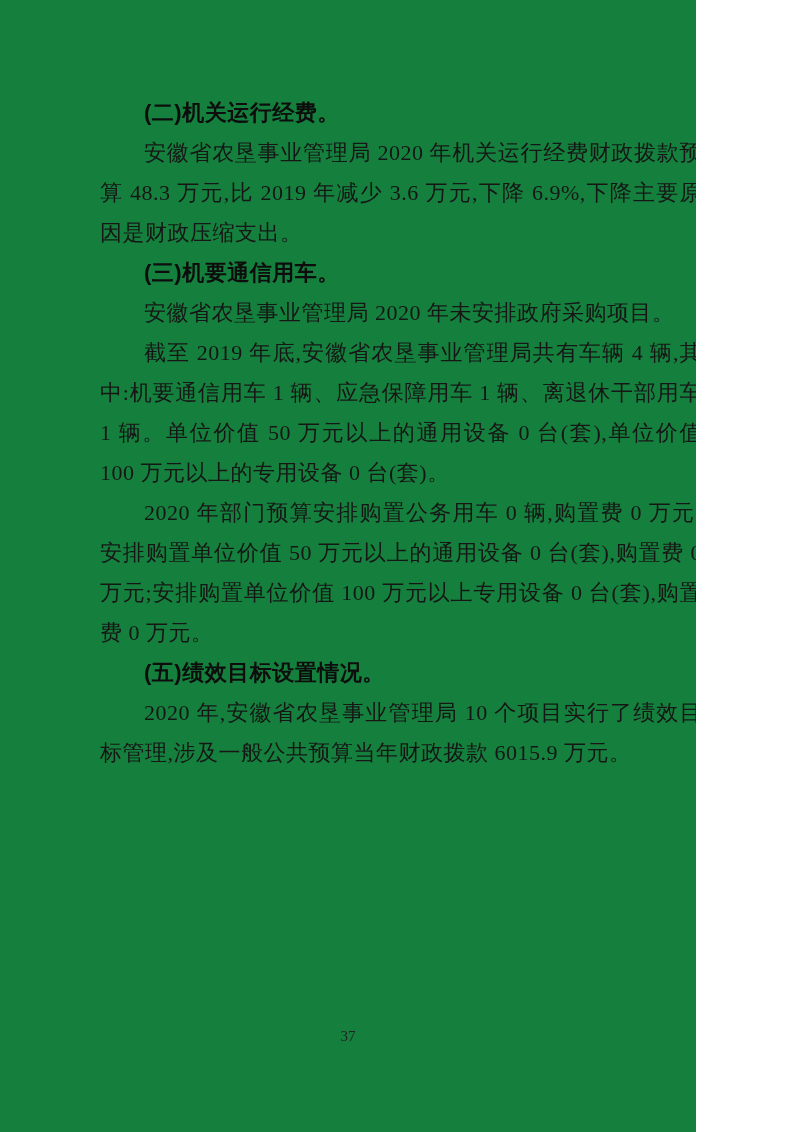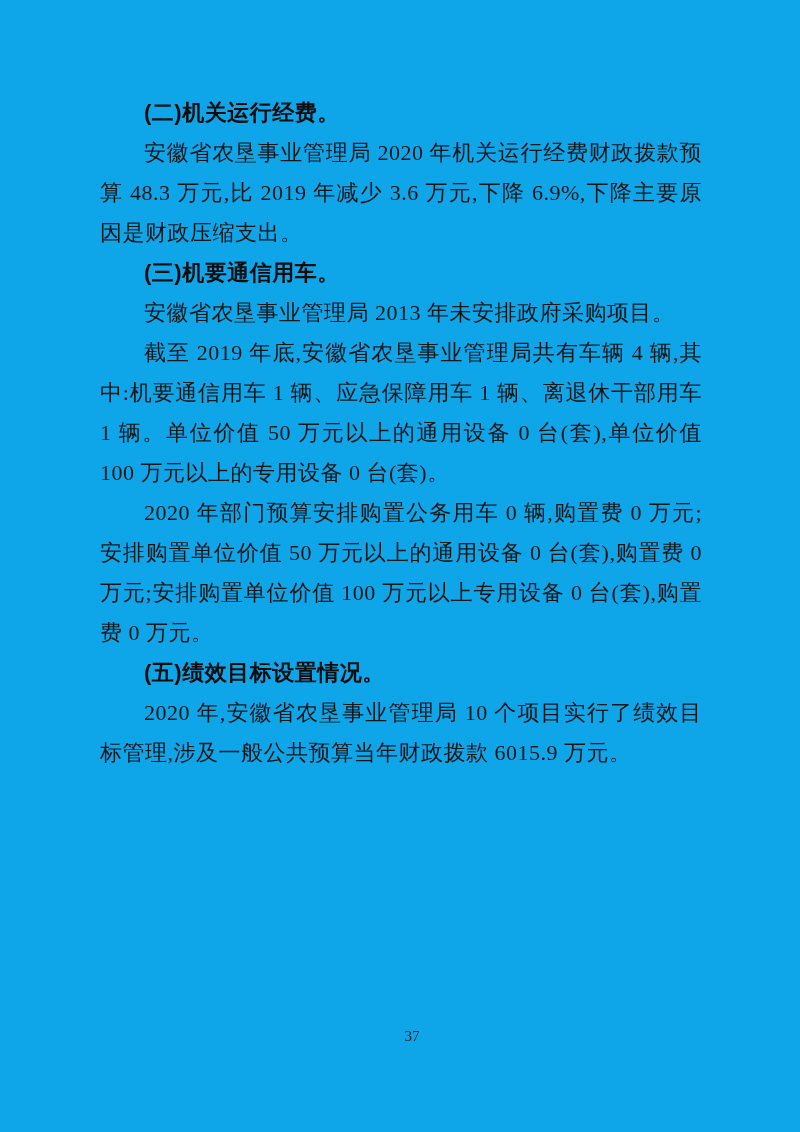--- a/index.html
+++ b/index.html
@@ -2,23 +2,23 @@
 <html><head>
 <meta charset="utf-8">
 <style>
   html, body {
     margin: 0;
     padding: 0;
     background: #ffffff;
   }
   .page {
     position: relative;
-    width: 800px;
+    width: 696px;
     height: 1132px;
-    background: #0ea5e9;
+    background: #15803d;
     overflow: hidden;
     color: #161616;
     font-family: "Liberation Serif", "DejaVu Serif", serif;
   }
   .content {
     position: absolute;
     left: 100px;
     top: 93px;
     width: 602px;
   }
@@ -37,39 +37,39 @@
     line-height: 40px;
     text-indent: 2em;
     font-weight: bold;
     letter-spacing: 0.5px;
     font-family: "Liberation Sans", "DejaVu Sans", sans-serif;
     color: #0d0d0d;
     margin: 0;
   }
   .page-number {
     position: absolute;
-    left: 12px;
+    left: 0;
     top: 1026px;
     width: 100%;
     text-align: center;
     font-size: 15px;
     line-height: 20px;
     color: #222222;
     font-family: "Liberation Serif", "DejaVu Serif", serif;
   }
 </style>
 </head>
 <body>
 
 <div class="page">
   <div class="content">
 
   <div class="heading">(二)机关运行经费。</div>
       <div class="para">安徽省农垦事业管理局 2020 年机关运行经费财政拨款预算 48.3 万元,比 2019 年减少 3.6 万元,下降 6.9%,下降主要原因是财政压缩支出。</div>
       <div class="heading">(三)机要通信用车。</div>
-      <div class="para">安徽省农垦事业管理局 2013 年未安排政府采购项目。</div>
+      <div class="para">安徽省农垦事业管理局 2020 年未安排政府采购项目。</div>
       <div class="para">截至 2019 年底,安徽省农垦事业管理局共有车辆 4 辆,其中:机要通信用车 1 辆、应急保障用车 1 辆、离退休干部用车 1 辆。单位价值 50 万元以上的通用设备 0 台(套),单位价值 100 万元以上的专用设备 0 台(套)。</div>
       <div class="para">2020 年部门预算安排购置公务用车 0 辆,购置费 0 万元;安排购置单位价值 50 万元以上的通用设备 0 台(套),购置费 0 万元;安排购置单位价值 100 万元以上专用设备 0 台(套),购置费 0 万元。</div>
       <div class="heading">(五)绩效目标设置情况。</div>
       <div class="para">2020 年,安徽省农垦事业管理局 10 个项目实行了绩效目标管理,涉及一般公共预算当年财政拨款 6015.9 万元。</div>
     </div>
   <div class="page-number">37</div>
 </div>
 
 </body></html>

